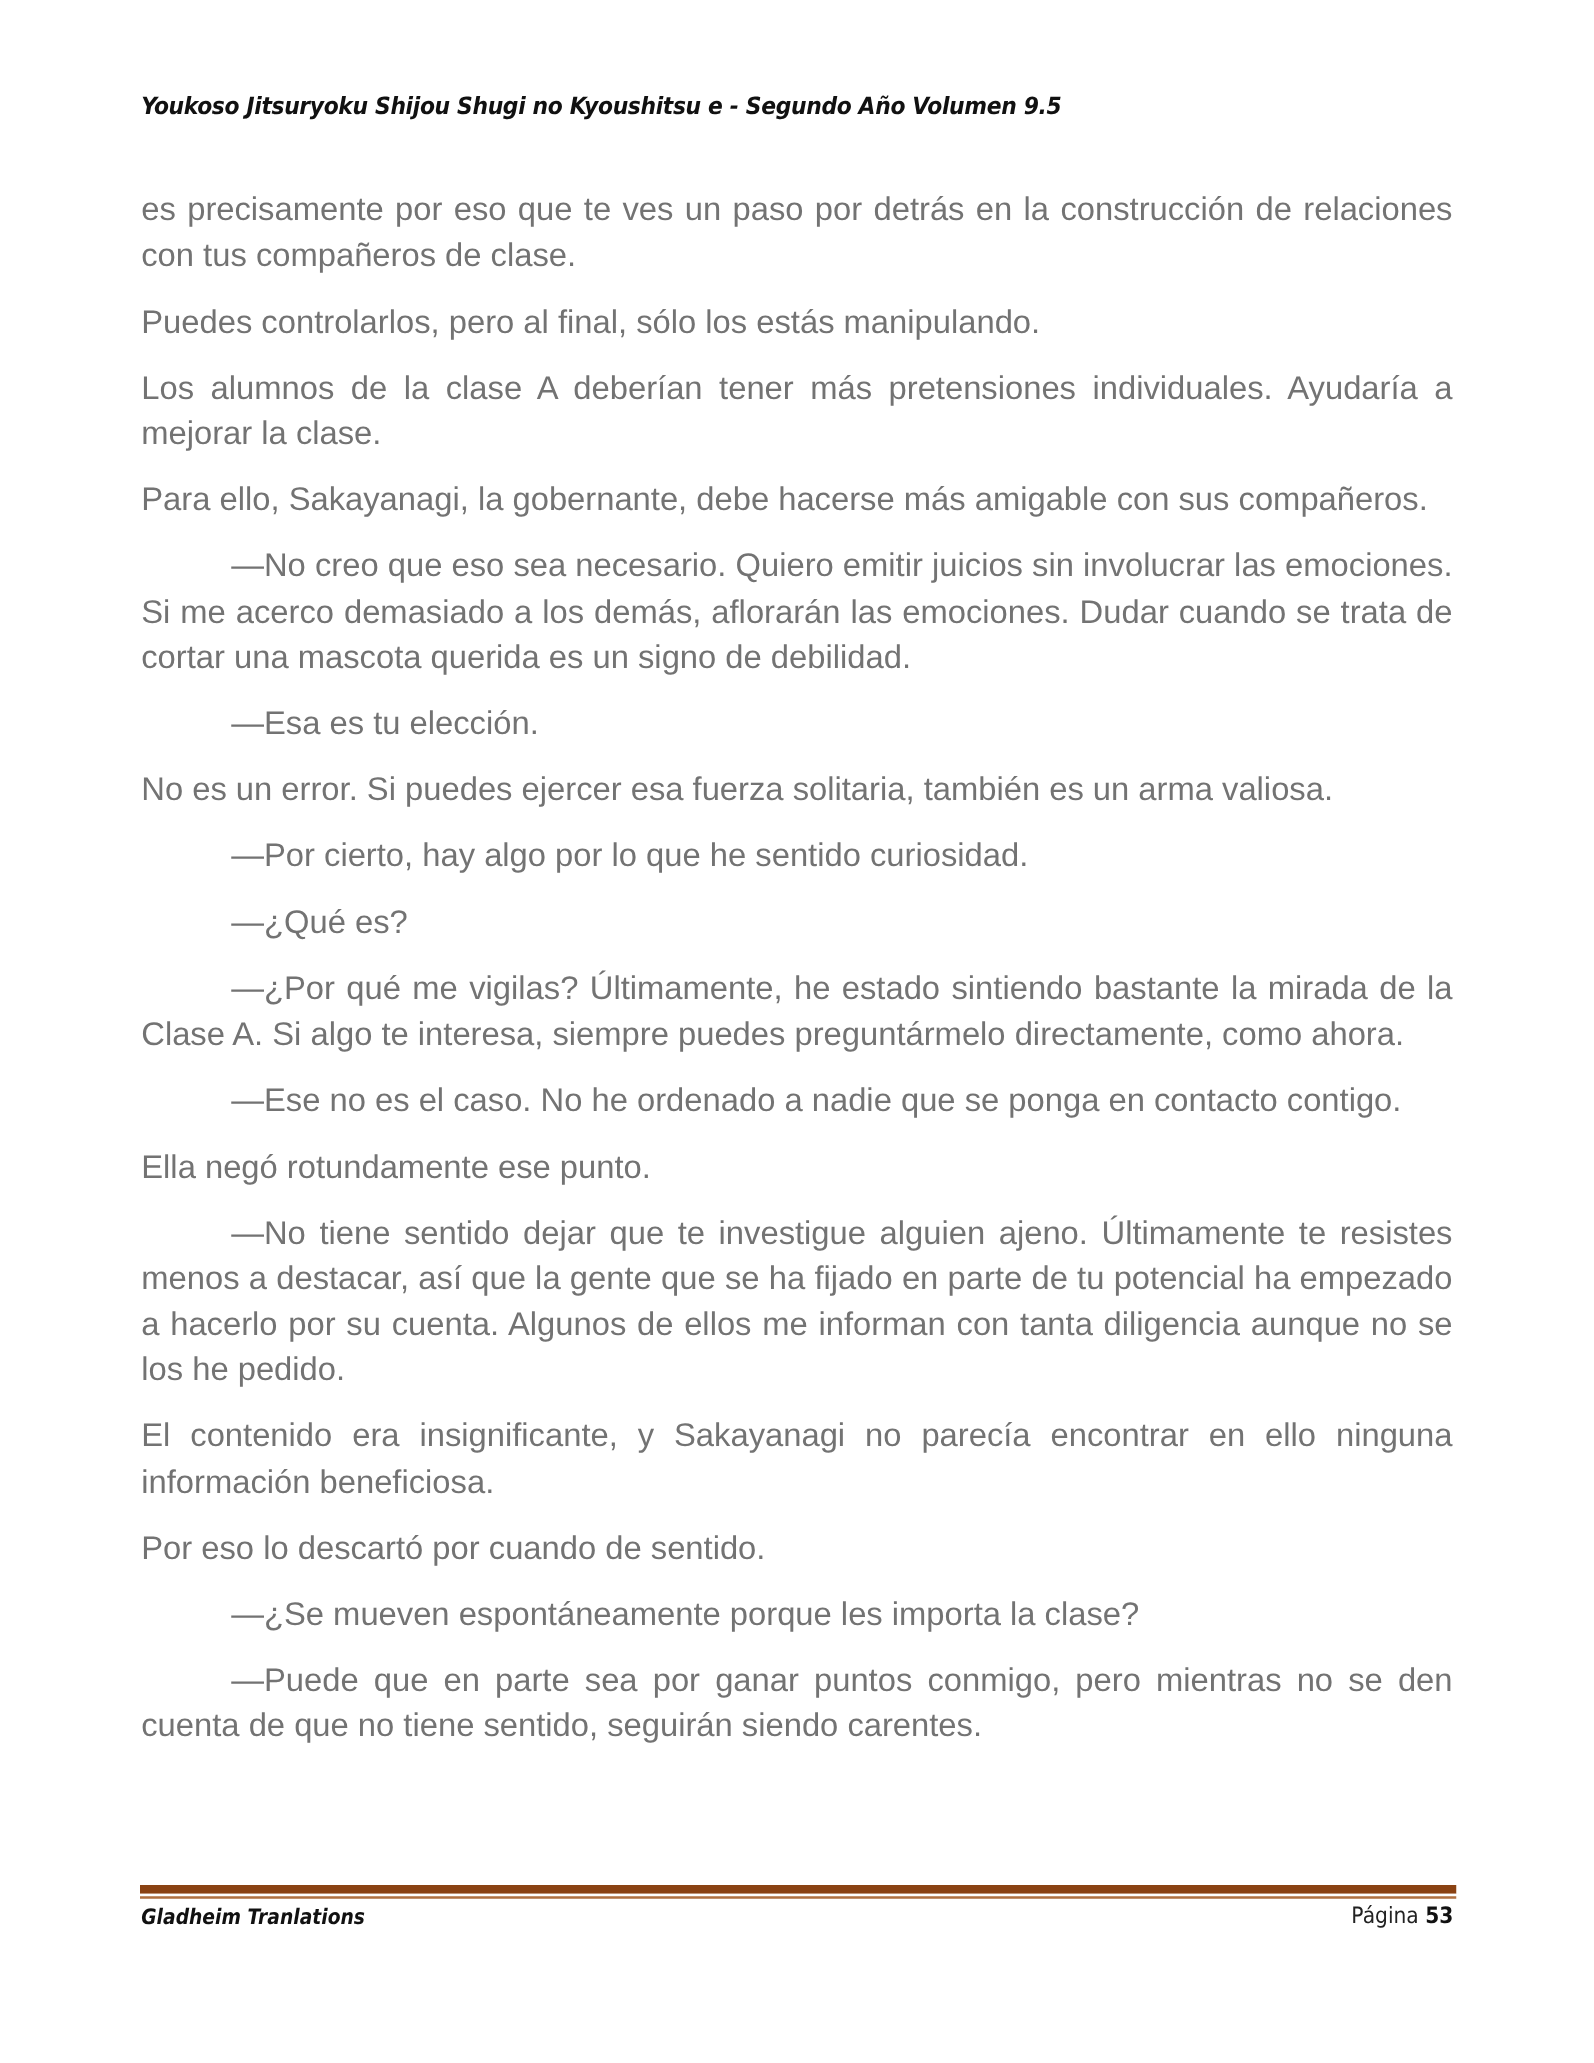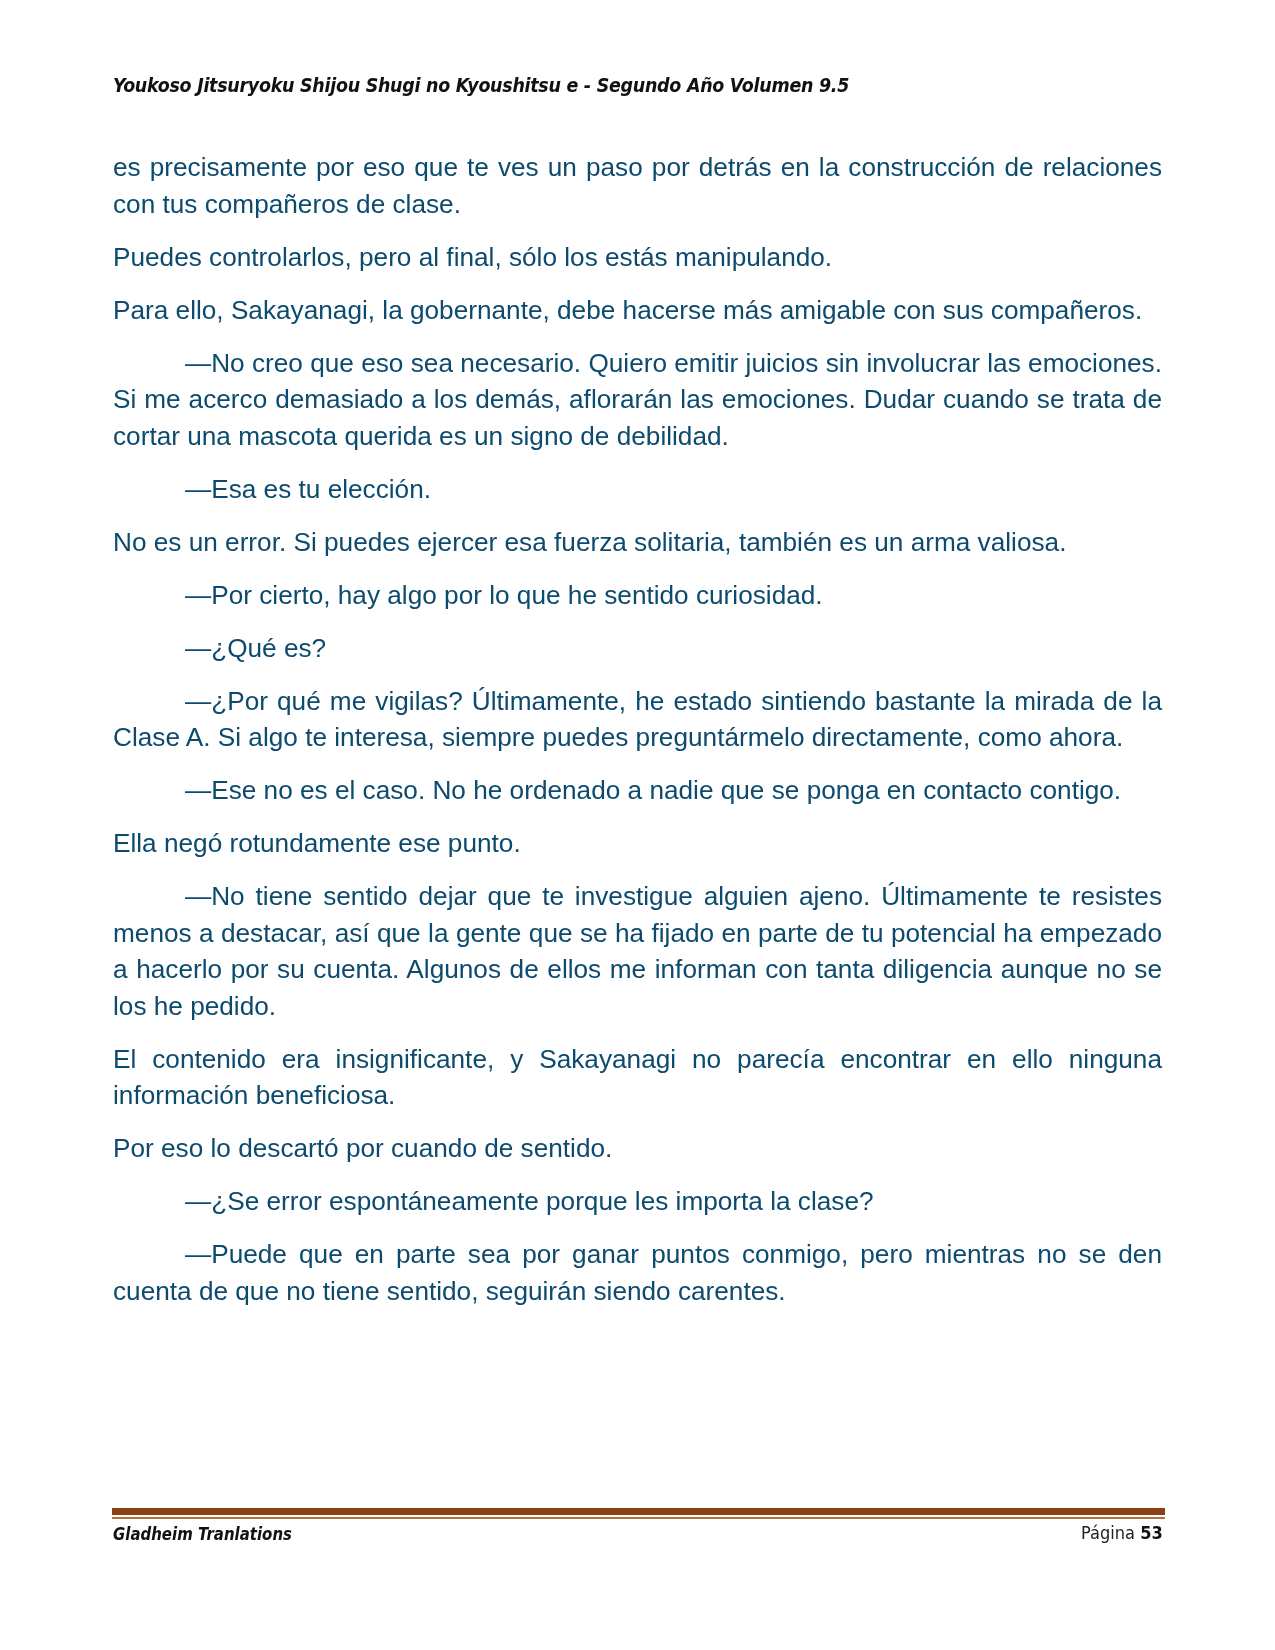--- a/index.html
+++ b/index.html
@@ -6,21 +6,21 @@
   body { width: 1275px; height: 1650px; position: relative; overflow: hidden; }
   .page { position: absolute; left: 0; top: 0; width: 1275px; height: 1478px; background: #fff; }
   .header {
     position: absolute; left: 113px; top: 74px; width: 1050px;
     font-family: "DejaVu Sans", sans-serif; font-weight: bold; font-style: italic;
     font-size: 19px; color: #111; letter-spacing: -0.3px; white-space: nowrap;
     transform: scaleX(0.92); transform-origin: left top;
   }
   .body-text {
     position: absolute; left: 113px; top: 149px; width: 1049px;
-    font-family: "Liberation Sans", sans-serif; font-size: 26.2px; line-height: 36.5px; color: #0c4a6e;
+    font-family: "Liberation Sans", sans-serif; font-size: 26.2px; line-height: 36.5px; color: #737373;
   }
   .body-text p { margin: 0 0 16.5px 0; text-align: justify; }
   .body-text p.dlg { text-indent: 72px; margin-top: 16px; }
   .body-text p.last { margin-bottom: 0; }
   .rule { position: absolute; left: 112px; top: 1508px; width: 1053px; height: 12px; }
   .rule .thick { height: 7px; background: #8a4213; }
   .rule .gap { height: 2px; background: #fff; }
   .rule .thin { height: 2px; background: #b07040; }
   .footer-left {
     position: absolute; left: 113px; top: 1524px;
@@ -36,33 +36,34 @@
 </style>
 </head>
 <body>
 
 <div class="page">
   <div class="header">Youkoso Jitsuryoku Shijou Shugi no Kyoushitsu e - Segundo Año Volumen 9.5</div>
 
   <div class="body-text">
     <p>es precisamente por eso que te ves un paso por detrás en la construcción de relaciones con tus compañeros de clase.</p>
     <p>Puedes controlarlos, pero al final, sólo los estás manipulando.</p>
+    <p>Los alumnos de la clase A deberían tener más pretensiones individuales. Ayudaría a mejorar la clase.</p>
     <p>Para ello, Sakayanagi, la gobernante, debe hacerse más amigable con sus compañeros.</p>
     <p class="dlg">—No creo que eso sea necesario. Quiero emitir juicios sin involucrar las emociones. Si me acerco demasiado a los demás, aflorarán las emociones. Dudar cuando se trata de cortar una mascota querida es un signo de debilidad.</p>
     <p class="dlg">—Esa es tu elección.</p>
     <p>No es un error. Si puedes ejercer esa fuerza solitaria, también es un arma valiosa.</p>
     <p class="dlg">—Por cierto, hay algo por lo que he sentido curiosidad.</p>
     <p class="dlg">—¿Qué es?</p>
     <p class="dlg">—¿Por qué me vigilas? Últimamente, he estado sintiendo bastante la mirada de la Clase A. Si algo te interesa, siempre puedes preguntármelo directamente, como ahora.</p>
     <p class="dlg">—Ese no es el caso. No he ordenado a nadie que se ponga en contacto contigo.</p>
     <p>Ella negó rotundamente ese punto.</p>
     <p class="dlg">—No tiene sentido dejar que te investigue alguien ajeno. Últimamente te resistes menos a destacar, así que la gente que se ha fijado en parte de tu potencial ha empezado a hacerlo por su cuenta. Algunos de ellos me informan con tanta diligencia aunque no se los he pedido.</p>
     <p>El contenido era insignificante, y Sakayanagi no parecía encontrar en ello ninguna información beneficiosa.</p>
     <p>Por eso lo descartó por cuando de sentido.</p>
-    <p class="dlg">—¿Se error espontáneamente porque les importa la clase?</p>
+    <p class="dlg">—¿Se mueven espontáneamente porque les importa la clase?</p>
     <p class="dlg last">—Puede que en parte sea por ganar puntos conmigo, pero mientras no se den cuenta de que no tiene sentido, seguirán siendo carentes.</p>
   </div>
 
   <div class="rule">
     <div class="thick"></div>
     <div class="gap"></div>
     <div class="thin"></div>
   </div>
 
   <div class="footer-left">Gladheim Tranlations</div>

